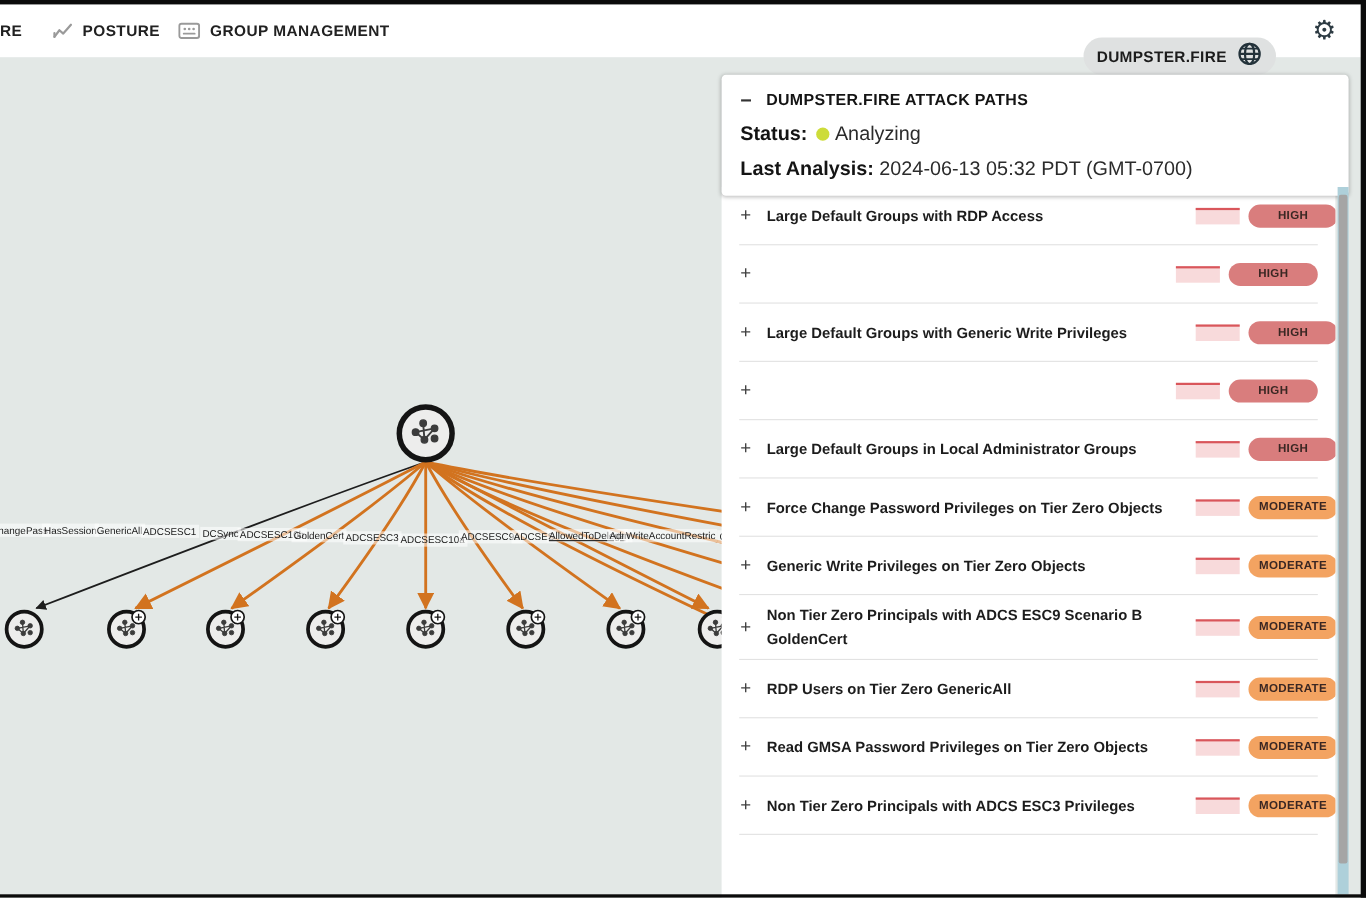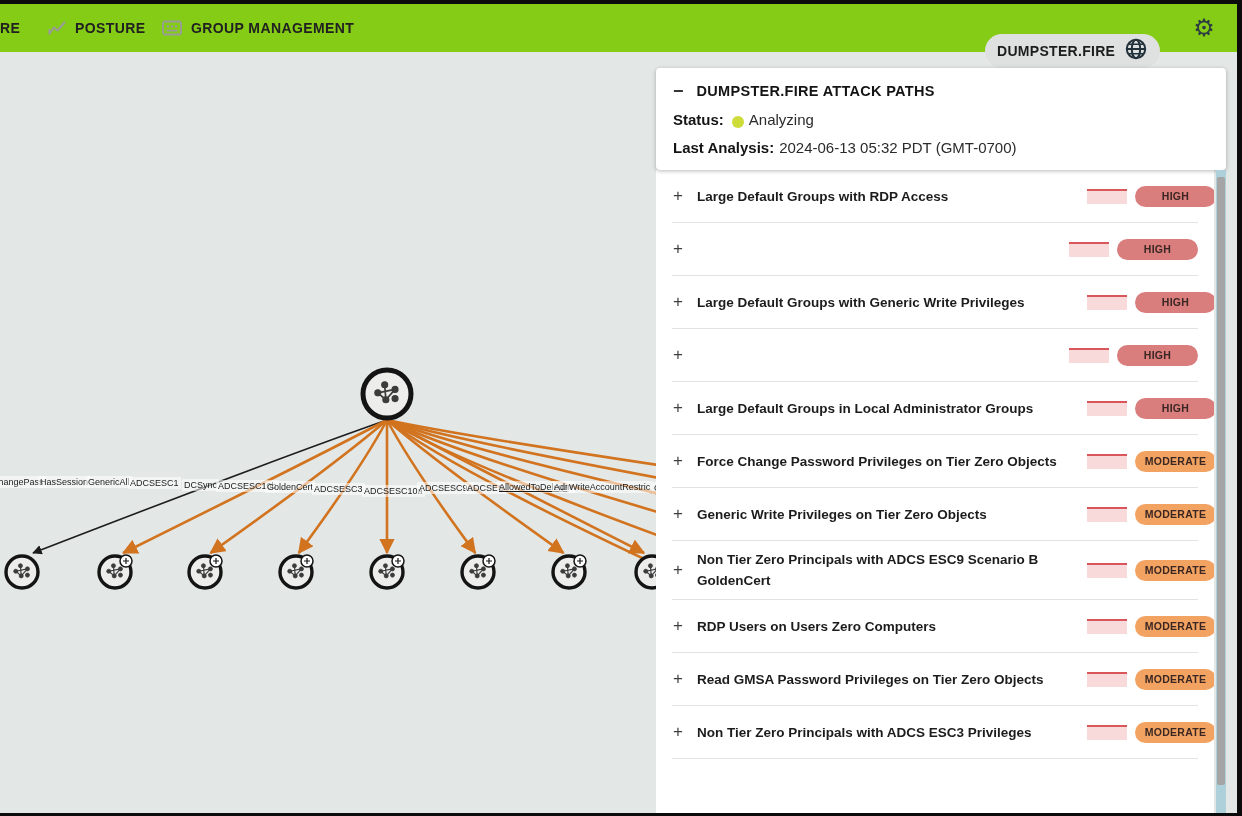--- a/index.html
+++ b/index.html
@@ -8,21 +8,21 @@
     width:1242px; height:816px; position:relative; overflow:hidden;
     font-family:"Liberation Sans", sans-serif;
     background:var(--canvas_bg,#e3e8e6);
   }
   
   .frame-top    { position:absolute; left:0; top:0; width:1242px; height:4px;  background:var(--frame,#0b0b0b); z-index:60; }
   .frame-right  { position:absolute; right:0; top:0; width:5px;  height:816px; background:var(--frame,#0b0b0b); z-index:60; }
   .frame-bottom { position:absolute; left:0; bottom:0; width:1242px; height:3px; background:var(--frame,#0b0b0b); z-index:60; }
 
   
-  .topbar { position:absolute; left:0; top:4px; width:1237px; height:48px; background:#84cc16; z-index:40; }
+  .topbar { position:absolute; left:0; top:4px; width:1237px; height:48px; background:#ffffff; z-index:40; }
   .nav-item { position:absolute; top:0; height:48px; display:flex; align-items:center; gap:9px;
               font-weight:700; font-size:14px; letter-spacing:.4px; color:#212121; cursor:pointer; }
   .nav-re       { left:0; }
   .nav-posture  { left:48px; }
   .nav-group    { left:162px; }
   .nav-icon svg { display:block; }
   .domain-pill { position:absolute; left:985px; top:7px; height:34px; min-width:162px;
                  background:#dfe1e1; border-radius:17px; display:flex; align-items:center;
                  justify-content:center; gap:9px; padding:0 12px; cursor:pointer;margin-top:23px; }
   .domain-pill .label { font-weight:700; font-size:14px; letter-spacing:.3px; color:#1c1c1c; }
@@ -38,21 +38,21 @@
   .glyph      { stroke:#3c3c3c; fill:#3c3c3c; }
   .edge-label { position:absolute; z-index:5; white-space:nowrap; font-size:9px; color:#1b1b1b;
                 background:rgba(255,255,255,.55); padding:0 2px; line-height:12px; cursor:pointer; }
 
   
   .header-card { position:absolute; left:656px; top:68px; width:570px; background:#fff;
                  border-radius:4px; box-shadow:0 1px 4px rgba(0,0,0,.28); z-index:45; padding:14px 16px 14px 17px; }
   .hc-titlerow { display:flex; align-items:center; gap:13px; }
   .hc-minus { font-size:18px; font-weight:700; color:#333; line-height:18px; cursor:pointer; }
   .hc-title { font-weight:700; font-size:14.5px; letter-spacing:.3px; color:#141414; }
-  .hc-line { display:flex; align-items:flex-end; gap:5px; margin-top:11px; font-size:15px; color:#2b2b2b; }
+  .hc-line { display:flex; align-items:center; gap:5px; margin-top:11px; font-size:18px; color:#2b2b2b; }
   .hc-line b { font-weight:700; color:#141414; }
   .status-dot { width:12px; height:12px; border-radius:50%; background:var(--status_analyzing,#cddc39); margin-left:3px; }
 
   
   .findings-card { position:absolute; left:656px; top:170px; width:558px; height:646px;
                    background:#fff; z-index:44; overflow:hidden; }
   .finding-row { display:flex; align-items:center; min-height:52px; padding:8px 16px 8px 17px; cursor:pointer; }
   .f-plus { width:16px; font-size:17px; font-weight:400; color:#3f3f3f; flex:0 0 16px; }
   .f-title { flex:0 0 390px; margin-left:8px; font-weight:700; font-size:13.5px; line-height:21px; color:#1c1c1c; }
   .spark { margin-left:auto; width:40px; height:15px; background:var(--spark_bg,#f8dadb);
@@ -292,21 +292,21 @@
   <div class="finding-row">
     <span class="f-plus">+</span>
     <span class="f-title">Non Tier Zero Principals with ADCS ESC9 Scenario B GoldenCert</span>
     <span class="spark"></span>
     <span class="badge" data-severity="MODERATE">MODERATE</span>
   </div>
   <div class="divider"></div>
 
   <div class="finding-row">
     <span class="f-plus">+</span>
-    <span class="f-title">RDP Users on Users Zero Computers</span>
+    <span class="f-title">RDP Users on Tier Zero GenericAll</span>
     <span class="spark"></span>
     <span class="badge" data-severity="MODERATE">MODERATE</span>
   </div>
   <div class="divider"></div>
 
   <div class="finding-row">
     <span class="f-plus">+</span>
     <span class="f-title">Read GMSA Password Privileges on Tier Zero Objects</span>
     <span class="spark"></span>
     <span class="badge" data-severity="MODERATE">MODERATE</span>

